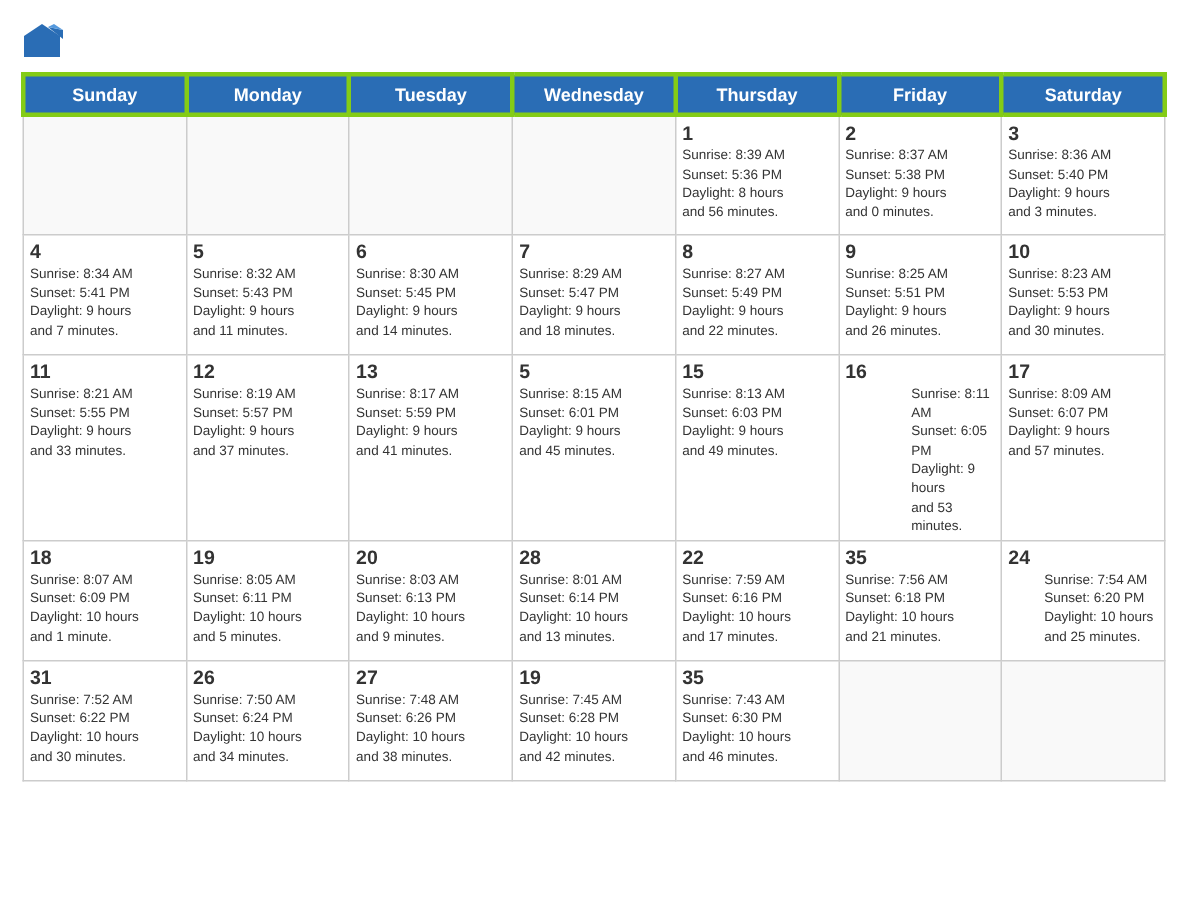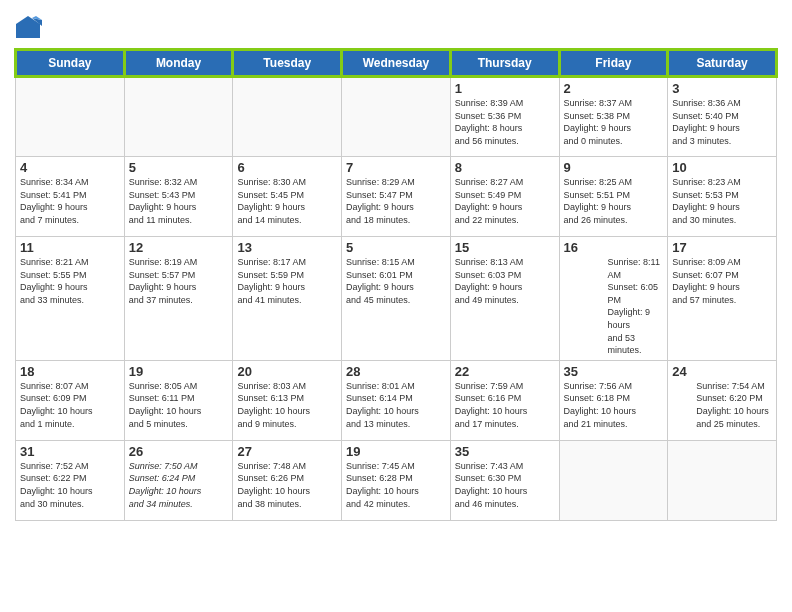--- a/index.html
+++ b/index.html
@@ -316,21 +316,21 @@
         <tr>
           <td>
             <span class="day-number">31</span>
             <div class="day-info" style="white-space: pre-line;">Sunrise: 7:52 AM
 Sunset: 6:22 PM
 Daylight: 10 hours
 and 30 minutes.</div>
           </td>
           <td>
             <span class="day-number">26</span>
-            <div class="day-info" style="white-space: pre-line; font-style: italic;">Sunrise: 7:50 AM
+            <div class="day-info" style="white-space: pre-line;">Sunrise: 7:50 AM
 Sunset: 6:24 PM
 Daylight: 10 hours
 and 34 minutes.</div>
           </td>
           <td>
             <span class="day-number">27</span>
             <div class="day-info" style="white-space: pre-line;">Sunrise: 7:48 AM
 Sunset: 6:26 PM
 Daylight: 10 hours
 and 38 minutes.</div>

